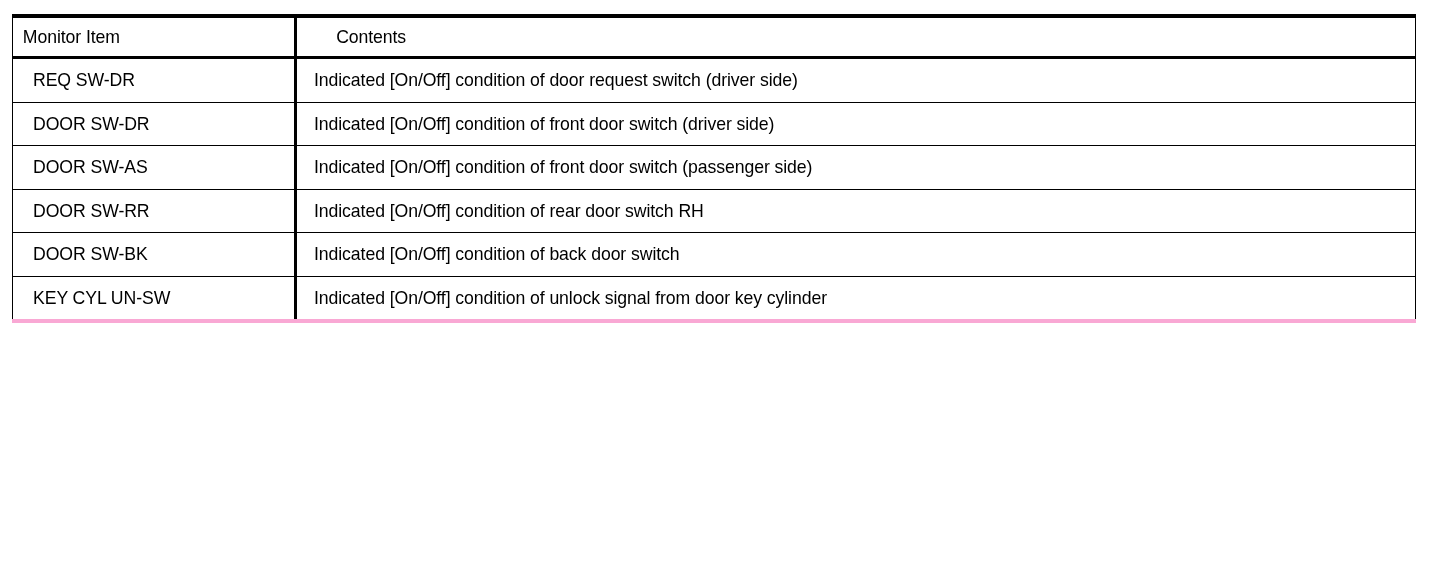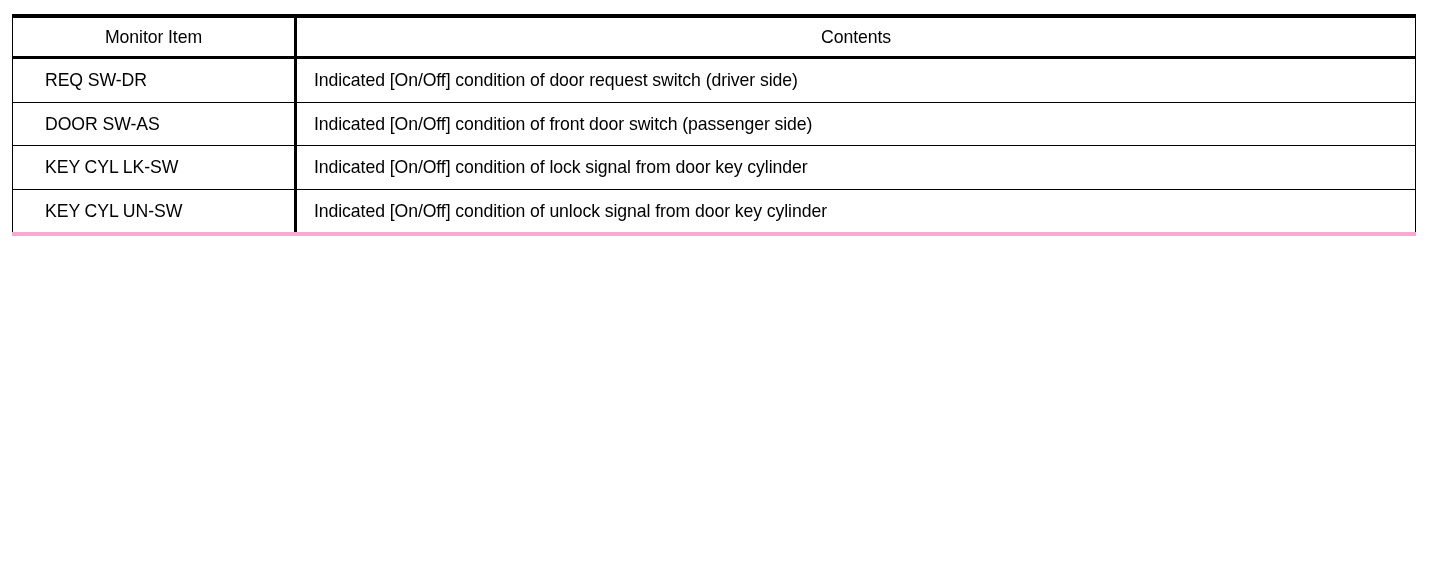--- a/index.html
+++ b/index.html
@@ -60,38 +60,38 @@
   .monitor-table th.cell-desc,
   .monitor-table td.cell-desc {
     border-right: 1.5px solid #000000;
   }
 
   
   .monitor-table th {
     height: 38px;
     font-weight: normal;
     font-size: 19px;
-    text-align: center;
+    text-align: left;
     vertical-align: middle;
     letter-spacing: -0.1px;
     padding: 0;
   }
 
   
   .monitor-table td {
     height: 42.5px;
     font-size: 19px;
     text-align: left;
     vertical-align: middle;
     letter-spacing: -0.1px;
     white-space: nowrap;
     padding: 0;
   }
   .monitor-table td.cell-item {
-    padding-left: 32px;
+    padding-left: 20px;
   }
   .monitor-table td.cell-desc {
     padding-left: 17px;
   }
 
   .cell-text {
     display: block;
     transform: scaleX(0.93);
     transform-origin: left center;
   }
@@ -124,32 +124,48 @@
         <tr class="data-row">
           <td class="cell-item">
             <span class="cell-text">REQ SW-DR</span>
           </td>
           <td class="cell-desc">
             <span class="cell-text">Indicated [On/Off] condition of door request switch (driver side)</span>
           </td>
         </tr>
         <tr class="data-row">
           <td class="cell-item">
+            <span class="cell-text">DOOR SW-DR</span>
+          </td>
+          <td class="cell-desc">
+            <span class="cell-text">Indicated [On/Off] condition of front door switch (driver side)</span>
+          </td>
+        </tr>
+        <tr class="data-row">
+          <td class="cell-item">
             <span class="cell-text">DOOR SW-AS</span>
           </td>
           <td class="cell-desc">
             <span class="cell-text">Indicated [On/Off] condition of front door switch (passenger side)</span>
           </td>
         </tr>
         <tr class="data-row">
           <td class="cell-item">
-            <span class="cell-text">KEY CYL LK-SW</span>
+            <span class="cell-text">DOOR SW-RR</span>
           </td>
           <td class="cell-desc">
-            <span class="cell-text">Indicated [On/Off] condition of lock signal from door key cylinder</span>
+            <span class="cell-text">Indicated [On/Off] condition of rear door switch RH</span>
+          </td>
+        </tr>
+        <tr class="data-row">
+          <td class="cell-item">
+            <span class="cell-text">DOOR SW-BK</span>
+          </td>
+          <td class="cell-desc">
+            <span class="cell-text">Indicated [On/Off] condition of back door switch</span>
           </td>
         </tr>
         <tr class="data-row">
           <td class="cell-item">
             <span class="cell-text">KEY CYL UN-SW</span>
           </td>
           <td class="cell-desc">
             <span class="cell-text">Indicated [On/Off] condition of unlock signal from door key cylinder</span>
           </td>
         </tr>

